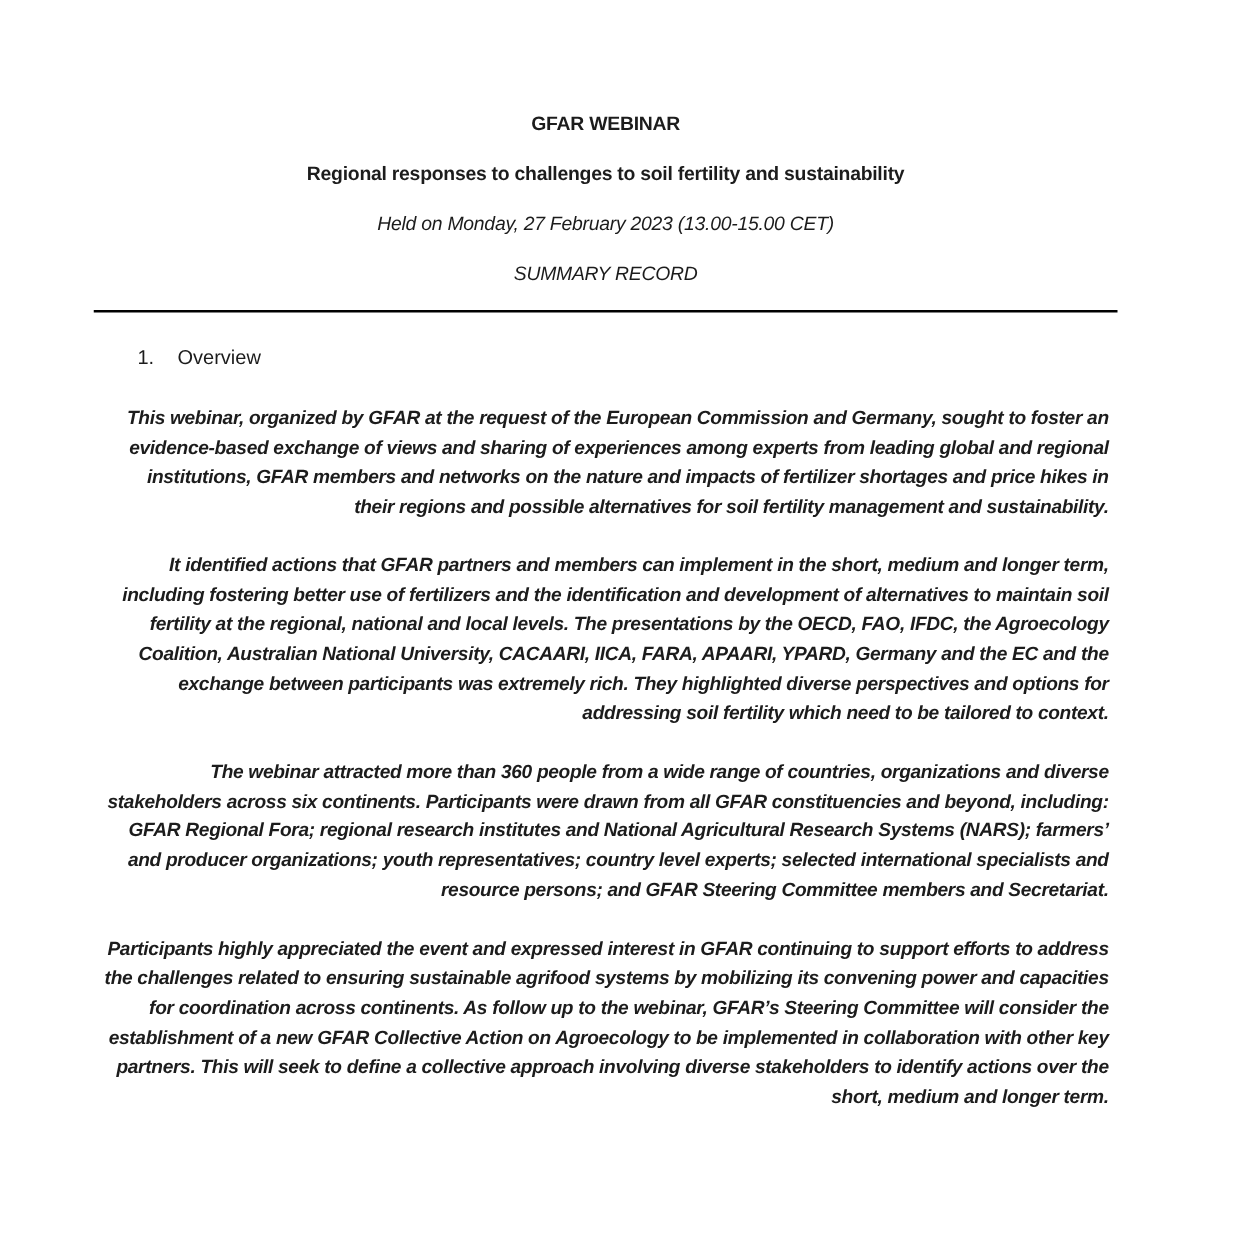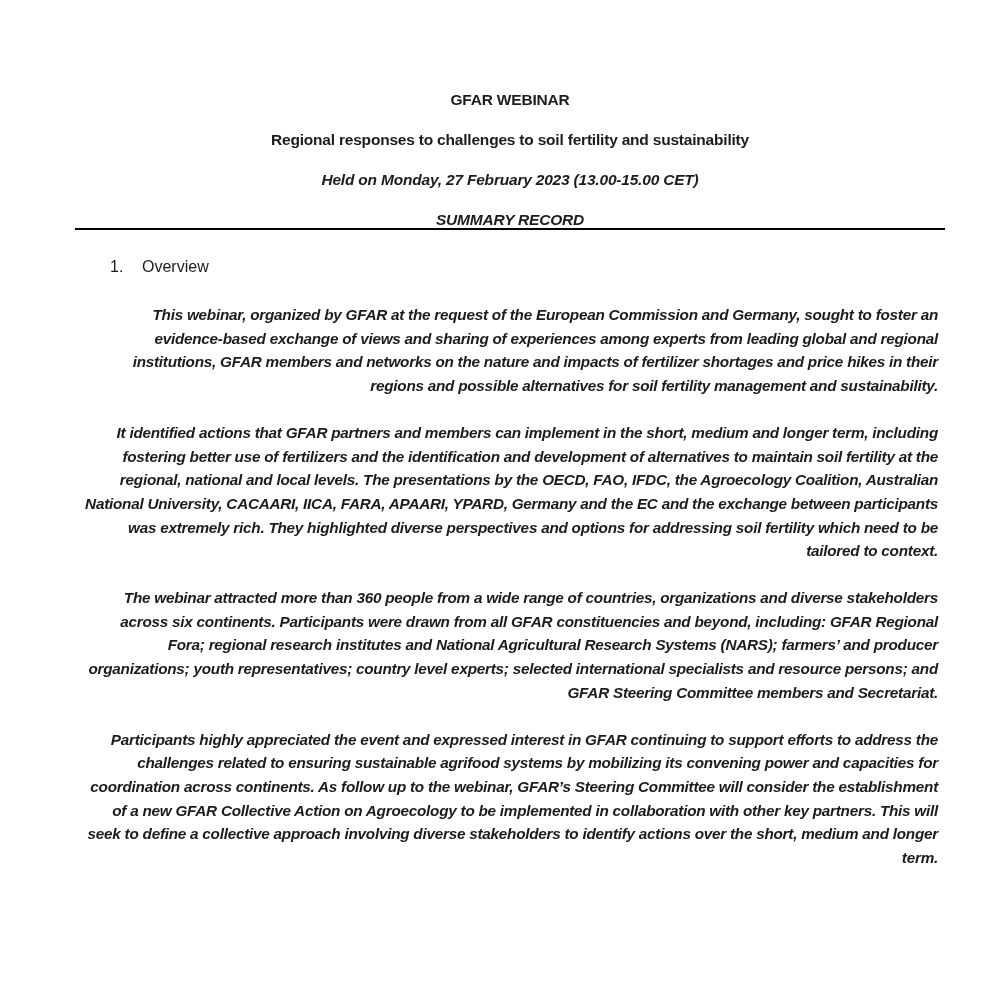--- a/index.html
+++ b/index.html
@@ -11,34 +11,34 @@
   body {
     width: 994px;
     height: 1000px;
     font-family: "Liberation Sans", sans-serif;
     color: #1c1c1c;
     overflow: hidden;
   }
   .page {
     width: 994px;
     height: 784px;
-    padding: 92px 56px 0 82px;
+    padding: 92px 107px 0 82px;
   }
   
   .doc-header p {
     margin: 0 0 24px 0;
     text-align: center;
     font-size: 15.5px;
     line-height: 16px;
     letter-spacing: -0.2px;
   }
   .t-bold        { font-weight: 700; }
   .t-italic      { font-style: italic; }
-  .t-bold-italic { font-weight: 700; font-style: italic; }
-  .doc-header p.record-label { margin-bottom: 0; }
+  .t-bold-italic { font-weight: 400; font-style: italic; }
+  .doc-header p.record-label { margin-bottom: 20px; }
   
   .divider {
     border: none;
     border-top: 2px solid #000000;
     margin: 0 -7px 0 -7px;
     height: 0;
   }
   
   .section-heading {
     margin: 28px 0 0 28px;

